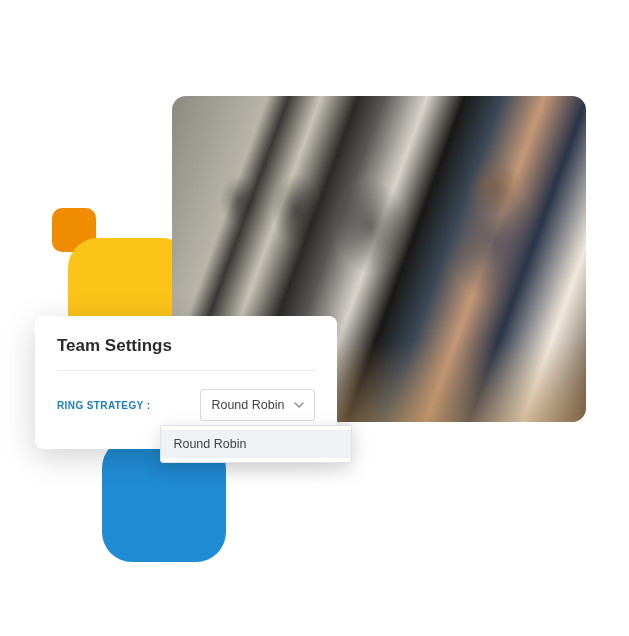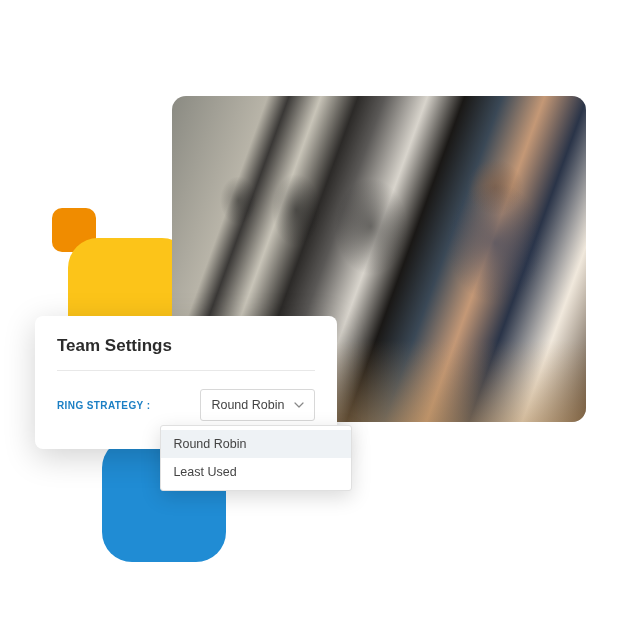--- a/index.html
+++ b/index.html
@@ -155,17 +155,16 @@
     <span class="field-label">RING STRATEGY :</span>
     <div class="select-box">
       <div class="select-input">
         <span>Round Robin</span>
         <svg class="chevron" viewBox="0 0 10 6">
           <path d="M1 1 L5 5 L9 1" stroke="#888" stroke-width="1.2" fill="none" stroke-linecap="round" stroke-linejoin="round"></path>
         </svg>
       </div>
       <div class="dropdown-menu">
         <div class="dropdown-item active">Round Robin</div>
-        <div class="dropdown-item">Least Used</div>
       </div>
     </div>
   </div>
 </div>
 
 </body></html>

